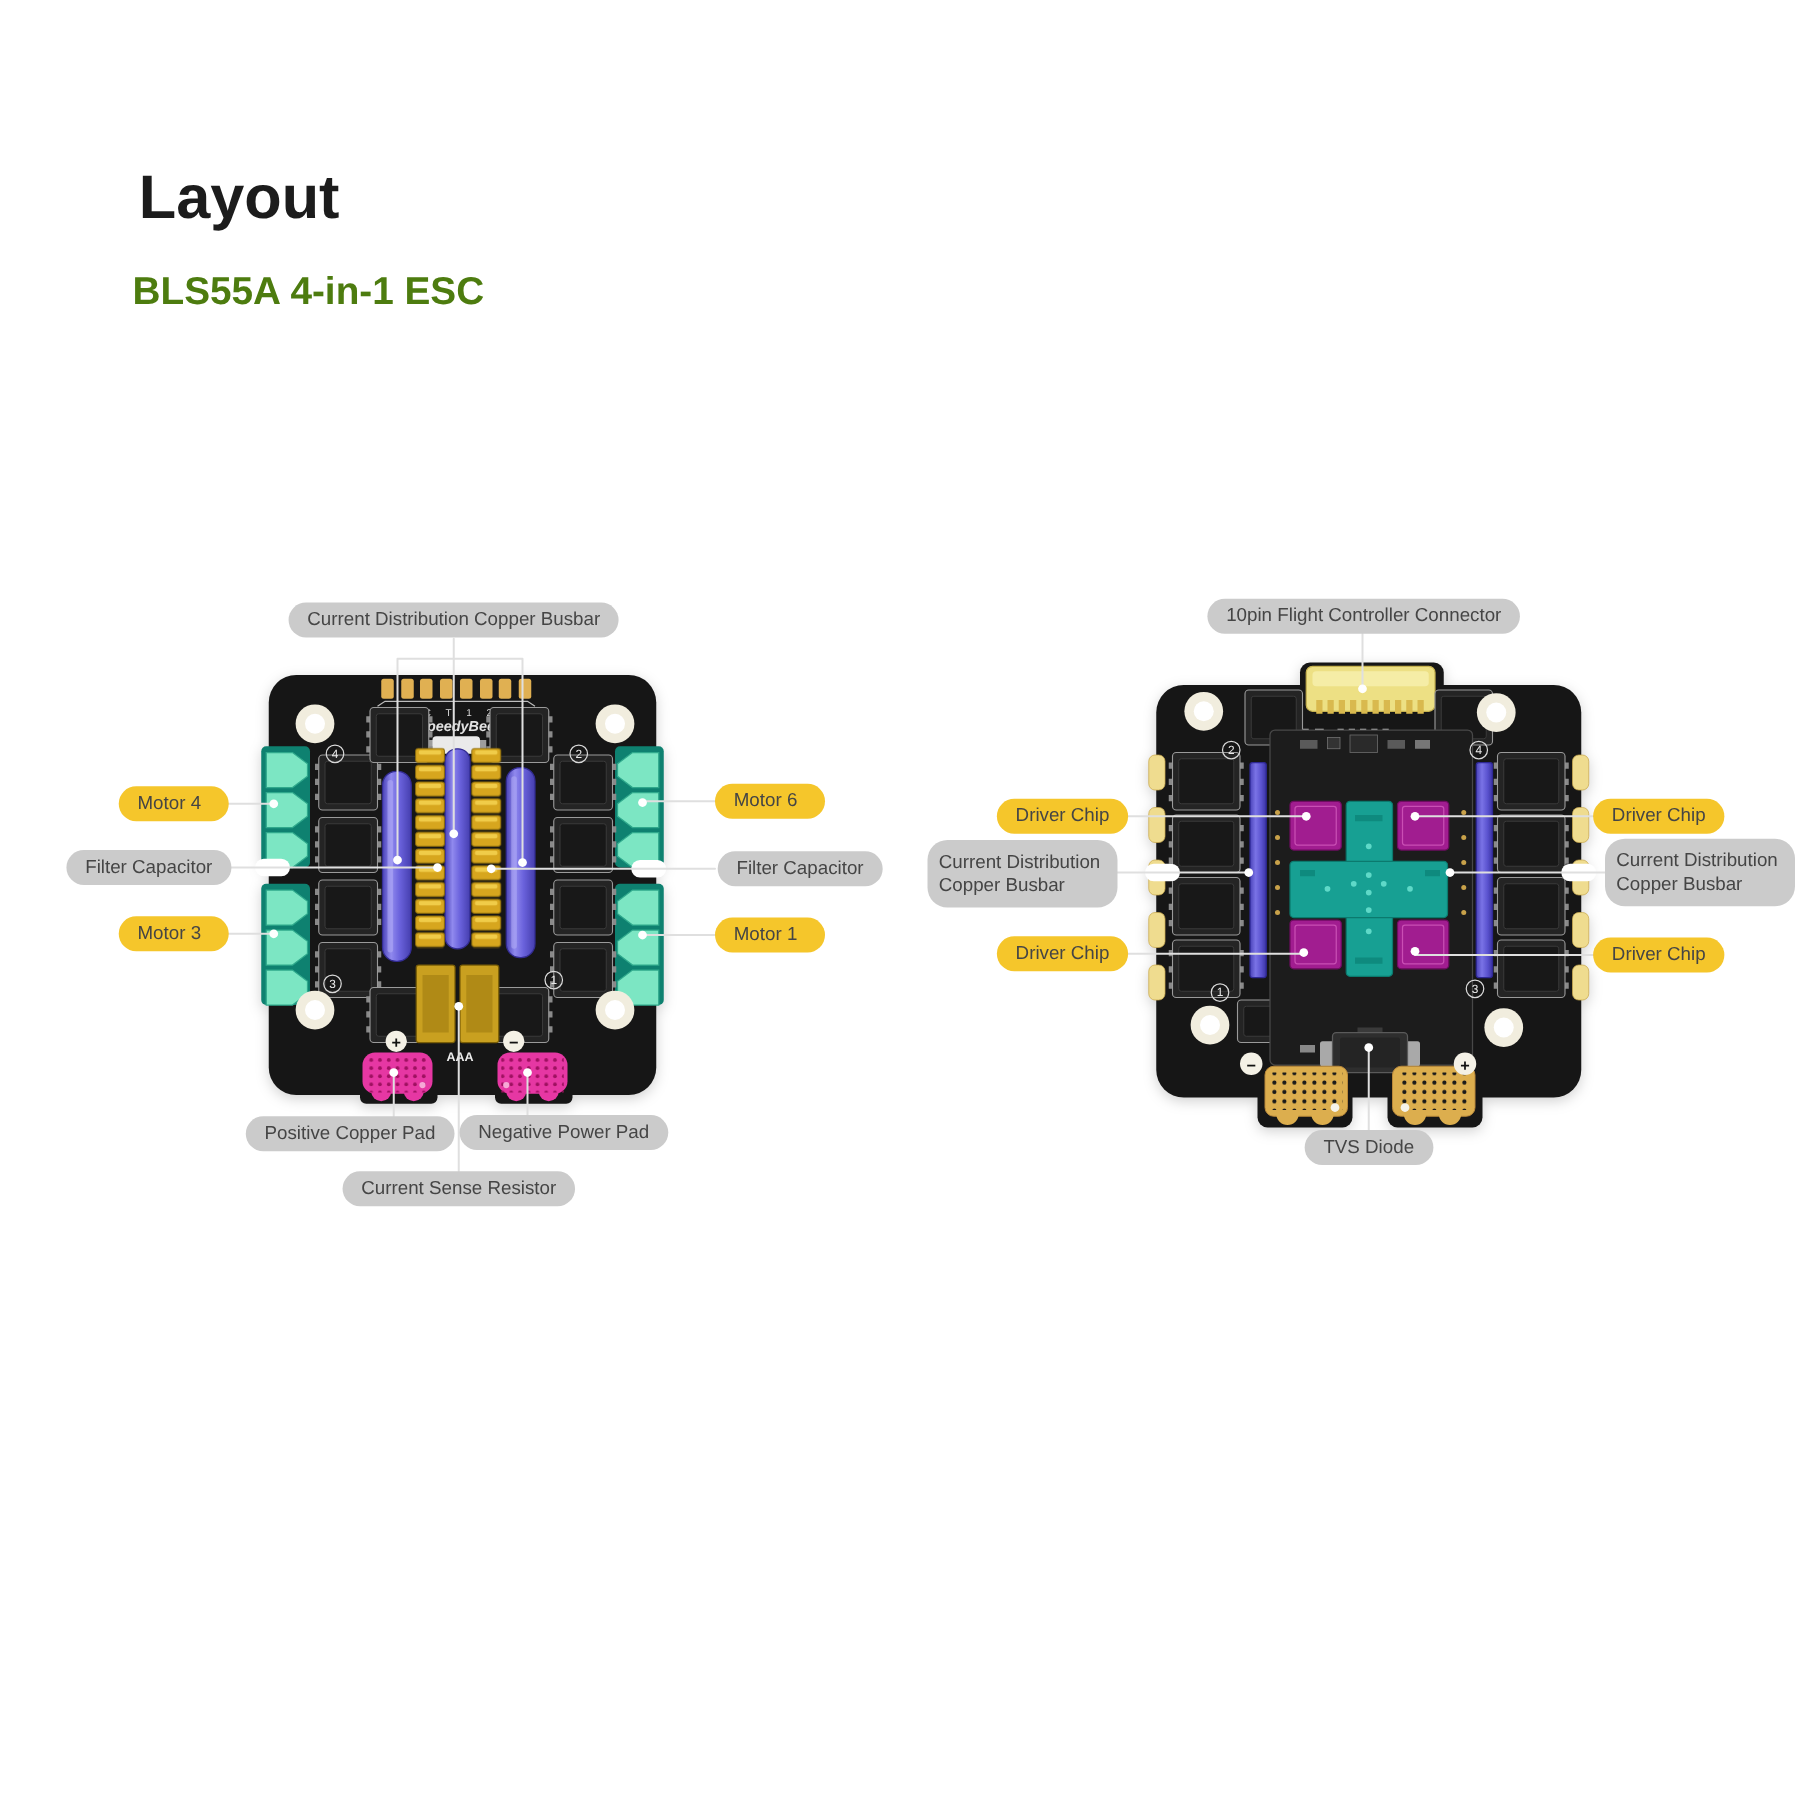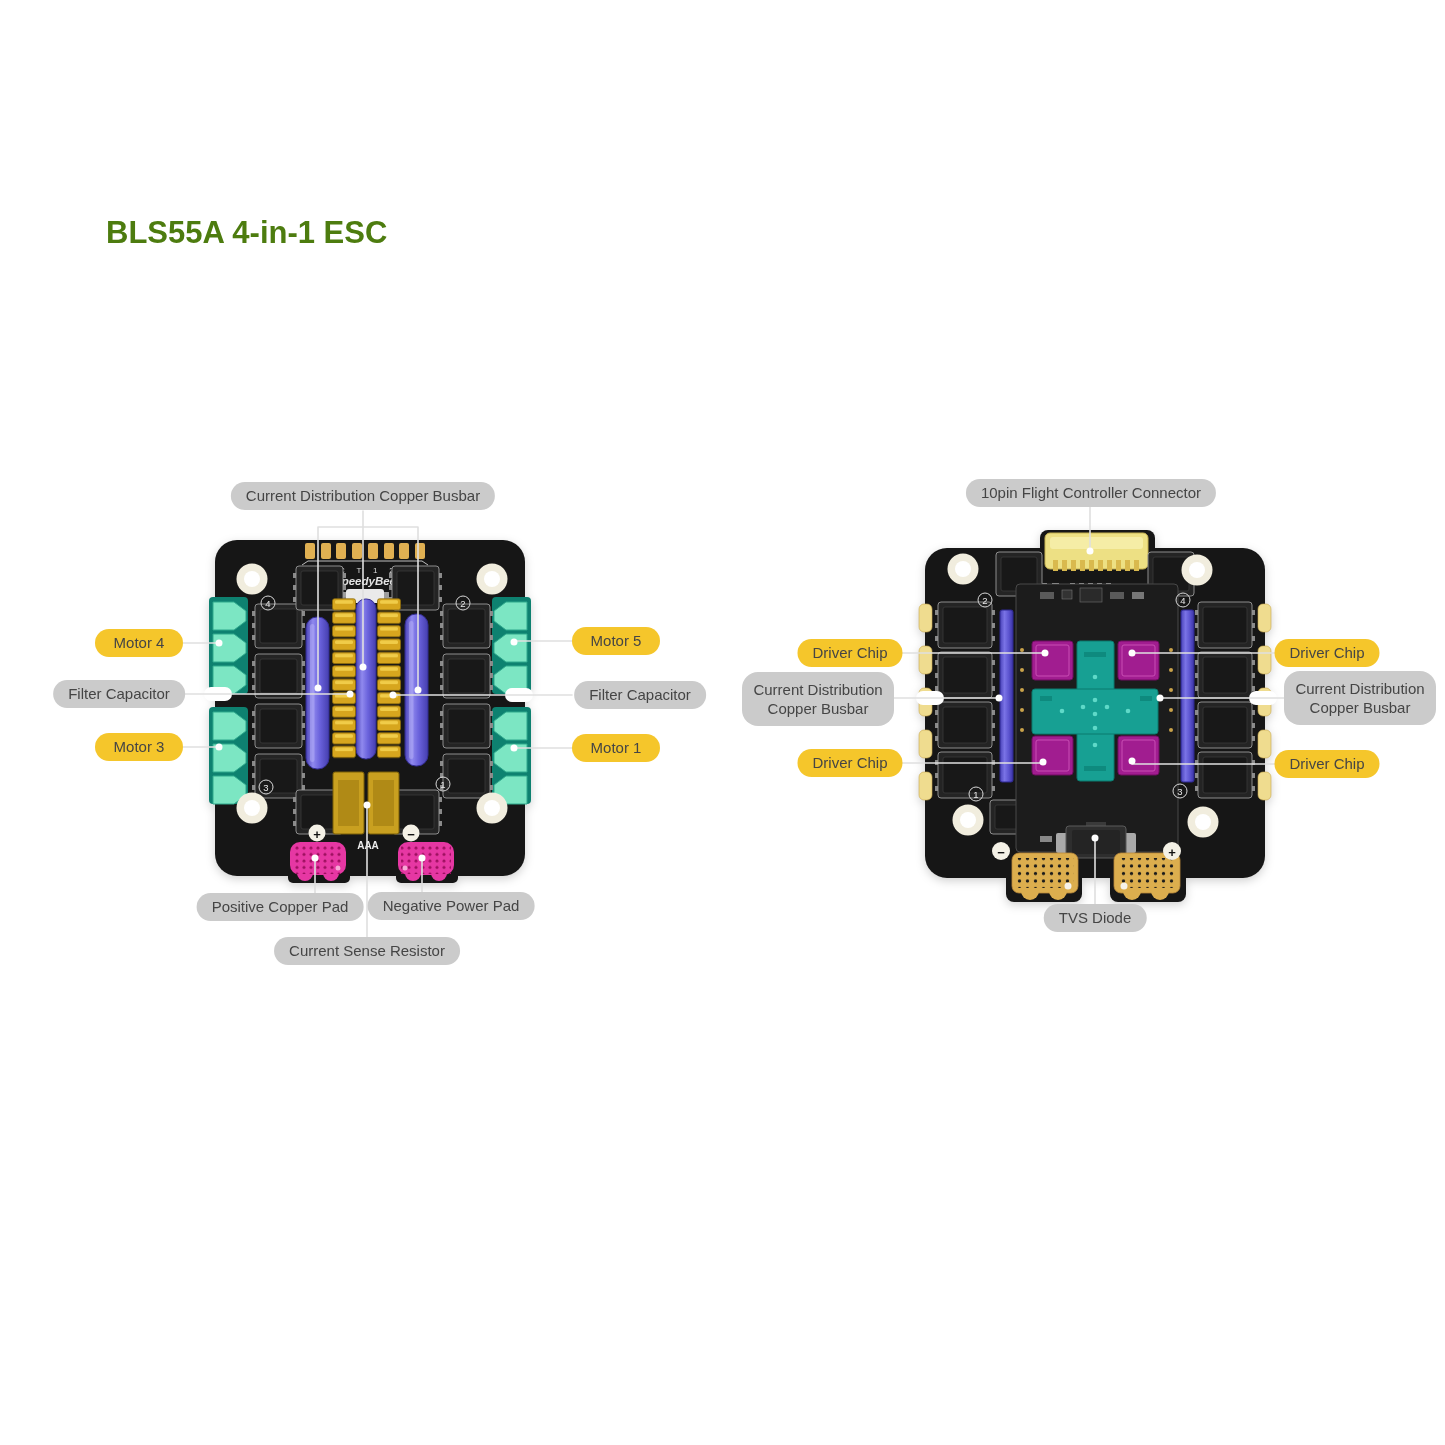--- a/index.html
+++ b/index.html
@@ -3,31 +3,32 @@
 <meta charset="utf-8">
 <style>
   html,body{margin:0;padding:0;background:#fff;}
   body{font-family:"Liberation Sans",sans-serif;}
   .canvas{position:relative;width:1445px;height:1445px;background:#ffffff;overflow:hidden;}
   .page-title{position:absolute;left:111px;top:130px;font-size:49px;font-weight:bold;color:#1c1c1c;letter-spacing:0px;}
   .page-subtitle{position:absolute;left:106px;top:215px;font-size:31px;font-weight:bold;color:#4d7c0f;}
   svg.board{position:absolute;filter:drop-shadow(0 3px 5px rgba(0,0,0,0.18));}
   svg.overlay{position:absolute;left:0;top:0;z-index:5;pointer-events:none;}
   .callout{position:absolute;transform:translate(-50%,-50%);font-size:15px;line-height:18px;color:#454545;
-           border-radius:14px;padding:5px 15px;white-space:nowrap;text-align:center;z-index:10;}
+           border-radius:14px;padding:5px 15px;white-space:nowrap;z-index:10;}
   .callout.yellow{background:#F5C62B;min-width:58px;}
   .callout.gray{background:#CBCBCB;}
   .callout.twoline{white-space:normal;width:134px;padding:8px 9px;border-radius:16px;line-height:19px;}
   text{font-family:"Liberation Sans",sans-serif;}
 </style>
 </head>
 <body>
 
 <div class="canvas">
 
+  <div class="page-title">Layout</div>
   <div class="page-subtitle">BLS55A 4-in-1 ESC</div>
 
   <svg class="board" style="left:200px;top:525px" width="345" height="370" viewBox="200 525 345 370">
     <defs>
       <linearGradient id="f-purple" x1="0" y1="0" x2="1" y2="0">
         <stop offset="0" stop-color="#4A43B8"></stop>
           <stop offset="0.3" stop-color="#9089EE"></stop>
         <stop offset="0.6" stop-color="#6A62DC"></stop>
           <stop offset="1" stop-color="#453EAE"></stop>
       </linearGradient>
@@ -457,21 +458,21 @@
         <circle cx="1160" cy="698" r="3.5"></circle>
         <circle cx="1132" cy="761" r="3.5"></circle>
       <circle cx="1095" cy="838" r="3.5"></circle>
     </g>
   </svg>
 
   <div class="callout gray" style="left:363px;top:496px">Current Distribution Copper Busbar</div>
   <div class="callout yellow" style="left:139px;top:643px">Motor 4</div>
   <div class="callout gray" style="left:119px;top:694px">Filter Capacitor</div>
   <div class="callout yellow" style="left:139px;top:747px">Motor 3</div>
-  <div class="callout yellow" style="left:616px;top:641px">Motor 5</div>
+  <div class="callout yellow" style="left:616px;top:641px">Motor 6</div>
   <div class="callout gray" style="left:640px;top:695px">Filter Capacitor</div>
   <div class="callout yellow" style="left:616px;top:748px">Motor 1</div>
   <div class="callout gray" style="left:280px;top:907px">Positive Copper Pad</div>
   <div class="callout gray" style="left:451px;top:906px">Negative Power Pad</div>
   <div class="callout gray" style="left:367px;top:951px">Current Sense Resistor</div>
 
   <div class="callout gray" style="left:1091px;top:493px">10pin Flight Controller Connector</div>
   <div class="callout yellow" style="left:850px;top:653px">Driver Chip</div>
   <div class="callout gray twoline" style="left:818px;top:699px">Current Distribution Copper Busbar</div>
   <div class="callout yellow" style="left:850px;top:763px">Driver Chip</div>

